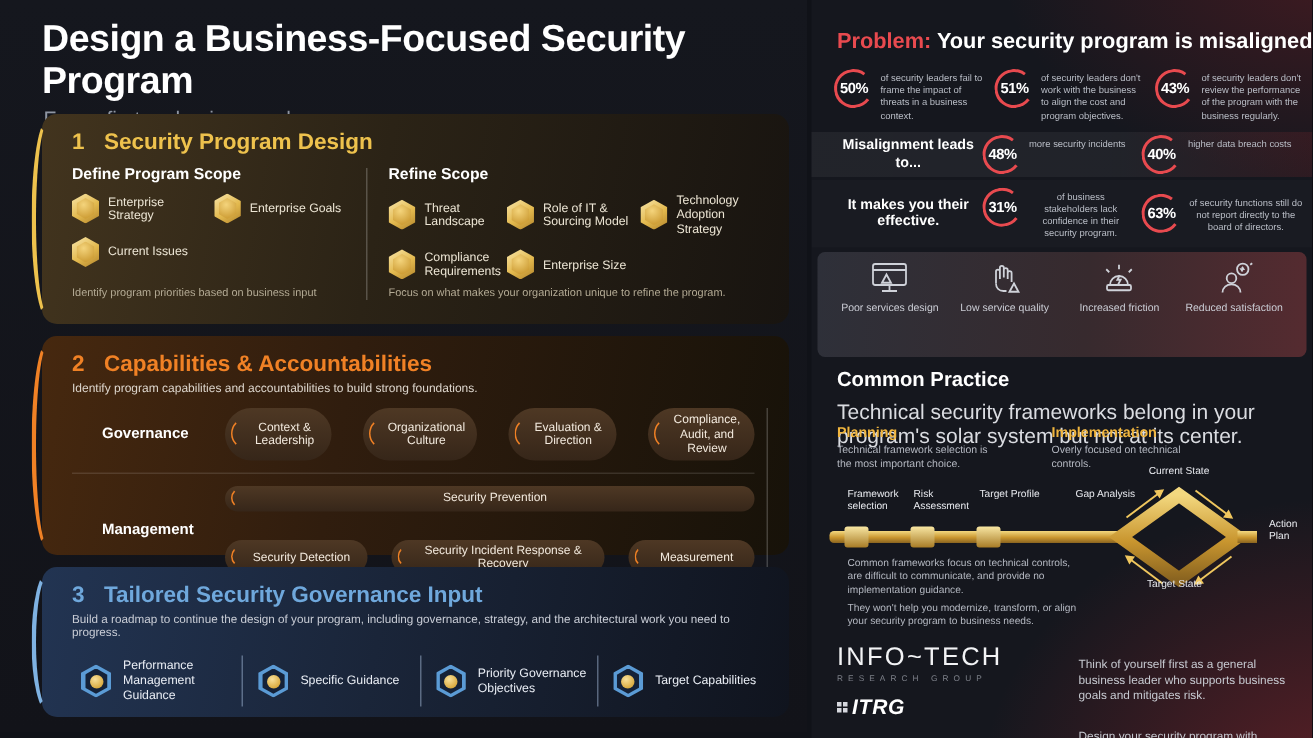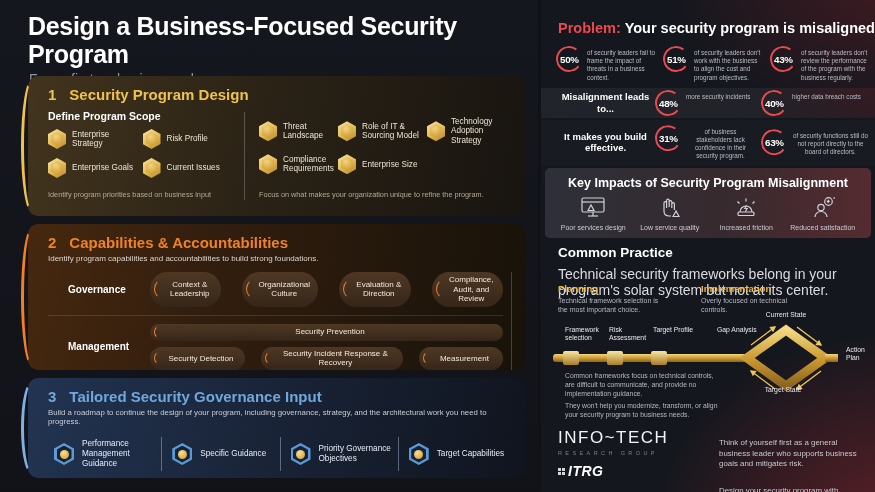--- a/index.html
+++ b/index.html
@@ -54,21 +54,21 @@
     border-radius:20px;color:#f2e9dd;font-size:8px;line-height:1.2;text-align:center;
     display:flex;align-items:center;justify-content:center;box-sizing:border-box;}
   .pill::before{content:"";position:absolute;left:4px;top:50%;transform:translateY(-50%);
     border:1.8px solid transparent;border-left-color:#f08125;border-radius:50%;}
   .pill-lg{flex:1;min-height:27px;padding:3px 8px 3px 16px;}
   .pill-lg::before{width:19px;height:19px;}
   .pill-sm{min-height:17px;padding:2px 8px 2px 15px;}
   .pill-sm::before{width:12px;height:12px;}
   .cap-hr{height:1px;background:rgba(255,255,255,.12);border:0;margin:8px 0;}
   .mgmt-col{flex:1;display:flex;flex-direction:column;gap:6px;}
-  .mgmt-row2{display:flex;gap:16px;}
+  .mgmt-row2{display:flex;gap:16px;margin-top:13px;}
   .w-detect{flex:1;}
   .w-response{flex:1.65;}
   .w-measure{flex:.85;}
 
   .sec3{top:378px;height:100px;
     background:linear-gradient(100deg,#223452 0%,#1a2539 45%,#10141e 100%);}
   .sec3::before{border-left-color:#7fb2e2;}
   .sec3 .sec-title{color:#6fa8dc;}
   .sec3 .sec-sub{color:#c9cdd6;font-size:7.8px;}
   .sec3-items{display:flex;align-items:center;margin-top:11px;}
@@ -168,35 +168,32 @@
       <div class="sec1-cols">
         <div class="scope-col define">
           <div class="scope-head">Define Program Scope</div>
           <div class="scope-grid g2">
             <div class="scope-item">
                 <span class="hex"></span>
                 <span>Enterprise Strategy</span>
               </div>
             <div class="scope-item">
                 <span class="hex"></span>
-                <span>Risk Profile</span>
-              </div>
-            <div class="scope-item">
-                <span class="hex"></span>
                 <span>Enterprise Goals</span>
               </div>
             <div class="scope-item">
                 <span class="hex"></span>
                 <span>Current Issues</span>
               </div>
           </div>
           <p class="caption">Identify program priorities based on business input</p>
         </div>
         <div class="vdiv1"></div>
         <div class="scope-col refine">
+          <div class="scope-head">Refine Scope</div>
           <div class="scope-grid g3">
             <div class="scope-item">
                 <span class="hex"></span>
                 <span>Threat Landscape</span>
               </div>
             <div class="scope-item">
                 <span class="hex"></span>
                 <span>Role of IT &amp; Sourcing Model</span>
               </div>
             <div class="scope-item">
@@ -333,37 +330,36 @@
       </div>
       <div class="stat s2">
         <span class="arc">
             <b>40%</b>
           </span>
         <span class="stat-text">higher data breach costs</span>
       </div>
     </div>
 
     <div class="strip strip-r3">
-      <span class="strip-label">It makes you build effective.</span>
+      <span class="strip-label">It makes you their effective.</span>
       <div class="stat s1">
         <span class="arc">
             <b>31%</b>
           </span>
         <span class="stat-text">of business stakeholders lack confidence in their security program.</span>
       </div>
       <div class="stat s2">
         <span class="arc">
             <b>63%</b>
           </span>
         <span class="stat-text">of security functions still do not report directly to the board of directors.</span>
       </div>
     </div>
 
     <div class="impacts">
-      <div class="impacts-title">Key Impacts of Security Program Misalignment</div>
       <div class="impacts-row">
         <div class="impact">
           <svg width="30" height="26" viewBox="0 0 30 26" fill="none" stroke="#cfd2d9" stroke-width="1.2">
             <rect x="4" y="3" width="22" height="14" rx="1.5"></rect>
               <line x1="4" y1="7" x2="26" y2="7"></line>
             <path d="M10 15.5 L13 10 L16 15.5 Z"></path>
               <line x1="15" y1="17" x2="15" y2="21"></line>
               <line x1="10" y1="21" x2="20" y2="21"></line>
           </svg>
           <span class="impact-label">Poor services design</span>

